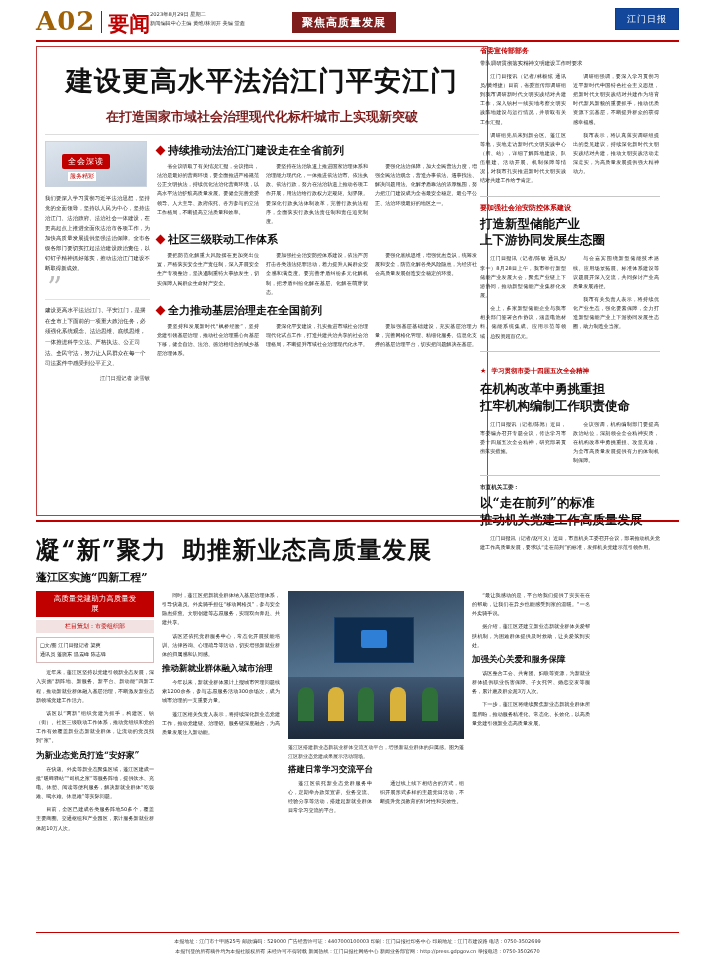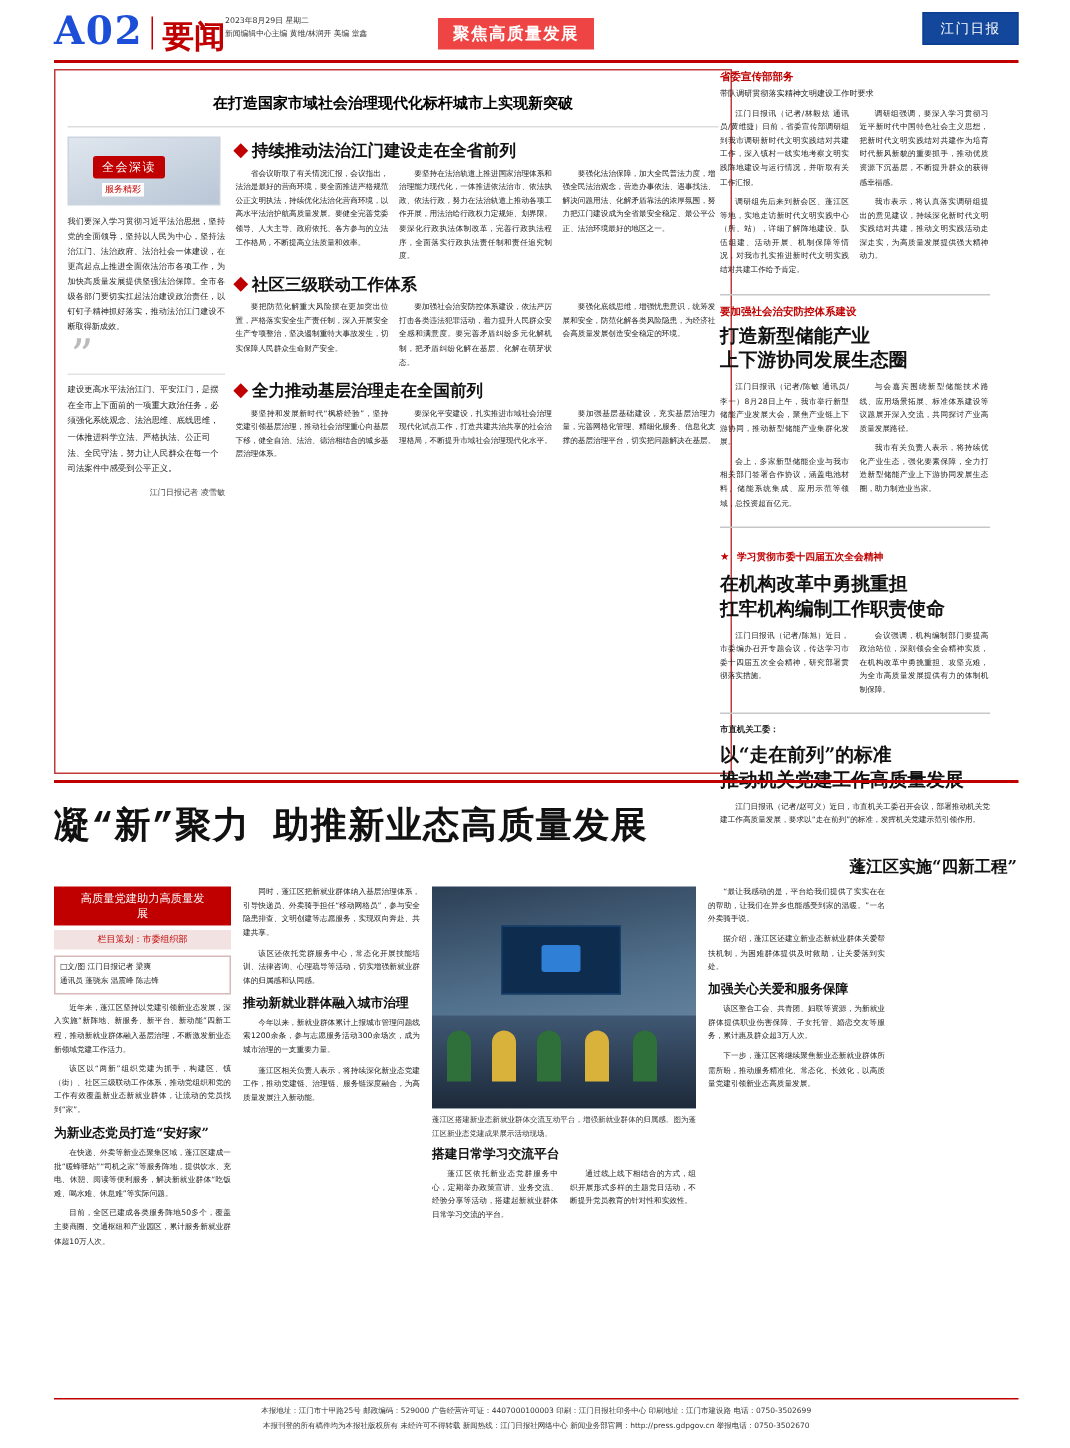--- a/index.html
+++ b/index.html
@@ -8,36 +8,36 @@
     background:#ffffff;
     font-family:"DejaVu Sans","Liberation Sans",sans-serif;
     color:#111;
     overflow:hidden;
   }
   .page{position:relative;width:713px;height:965px;background:#fff;}
 
   
   .masthead{position:absolute;left:0;top:0;width:713px;height:40px;}
   .mh-left{position:absolute;left:36px;top:8px;display:flex;align-items:flex-end;}
-  .mh-page{font-family:"DejaVu Serif","Liberation Serif",serif;font-size:26px;font-weight:bold;color:#1d4ed8;letter-spacing:1px;line-height:1;}
+  .mh-page{font-family:"DejaVu Serif","Liberation Serif",serif;font-size:26px;font-weight:bold;color:#a16207;letter-spacing:1px;line-height:1;}
   .mh-bar{width:1px;height:22px;background:#c00000;margin:0 6px 1px 6px;}
   .mh-sec{font-family:"DejaVu Serif","Liberation Serif",serif;font-size:21px;font-weight:bold;color:#c00000;line-height:1;}
   .mh-date{position:absolute;left:150px;top:10px;font-size:5.2px;color:#333;line-height:1.7;}
-  .mh-badge{position:absolute;left:292px;top:12px;background:#ef4444;color:#fff;font-size:11px;font-weight:bold;padding:3px 10px;letter-spacing:1px;}
+  .mh-badge{position:absolute;left:292px;top:12px;background:#7f1d1d;color:#fff;font-size:11px;font-weight:bold;padding:3px 10px;letter-spacing:1px;}
   .mh-logo{position:absolute;right:34px;top:8px;width:62px;height:20px;border:1px solid #0b3d91;background:#13479b;color:#fff;font-size:9px;display:flex;align-items:center;justify-content:center;letter-spacing:1px;}
   .mh-rule{position:absolute;left:36px;right:34px;top:40px;height:2px;background:#c00000;}
 
   
   .topblock{position:absolute;left:36px;top:46px;width:642px;height:470px;}
   .lead{position:absolute;left:0;top:0;width:452px;height:470px;border:1px solid #c23b3b;box-sizing:border-box;padding:6px 8px;}
   .rightcol{position:absolute;left:444px;top:0;width:180px;height:470px;}
 
   
   .lead-title{font-family:"DejaVu Serif","Liberation Serif",serif;font-size:27px;font-weight:bold;color:#111;text-align:center;letter-spacing:1px;margin:10px 0 0 0;}
-  .lead-sub{font-family:"DejaVu Serif","Liberation Serif",serif;font-size:10px;font-weight:bold;text-align:center;margin-top:9px;color:#000000;}
+  .lead-sub{font-family:"DejaVu Serif","Liberation Serif",serif;font-size:13px;font-weight:bold;text-align:center;margin-top:9px;color:#7f1d1d;}
   .lead-rule{height:1px;background:#ddd;margin:8px 0 6px 0;}
 
   
   .lead-body{display:flex;gap:7px;margin-top:4px;}
   .lc{width:105px;}
   .photo-badge{width:100px;height:44px;background:linear-gradient(160deg,#dfe6ee,#b9c6d6);position:relative;border:1px solid #cbd4de;}
   .pb-pill{position:absolute;left:16px;top:12px;background:#c00000;color:#fff;font-size:8px;padding:2px 6px;border-radius:2px;letter-spacing:1px;}
   .pb-sub{position:absolute;left:22px;top:30px;font-size:6px;color:#c00000;background:#fff;padding:0 2px;}
   .vtxt{font-size:5.4px;line-height:1.85;color:#222;text-align:justify;margin-top:6px;}
   .quotemark{font-family:"DejaVu Serif","Liberation Serif",serif;font-size:30px;color:#bbb;line-height:0.6;margin:6px 0 0 2px;}
@@ -62,21 +62,21 @@
   .rcols{display:flex;gap:7px;}
   .rcol{width:86px;}
   .star{color:#c00000;font-size:7px;}
 
   
   .hsplit{position:absolute;left:36px;right:34px;top:520px;height:2px;background:#c00000;}
 
   
   .feature{position:absolute;left:36px;top:528px;width:642px;height:400px;}
   .feat-title{font-family:Liberation Mono, monospace;font-size:24px;font-weight:bold;text-align:left;color:#111;margin:6px 0 4px 0;letter-spacing:1px;}
-  .feat-kicker{font-size:11px;text-align:right;color:#111;margin-bottom:6px;font-family:"DejaVu Serif","Liberation Serif",serif;font-weight:bold;}
+  .feat-kicker{font-size:11px;text-align:left;color:#111;margin-bottom:6px;font-family:"DejaVu Serif","Liberation Serif",serif;font-weight:bold;}
   .feat-grid{display:flex;gap:8px;margin-top:4px;}
   .fcol{width:118px;}
   .fbanner{background:#c00000;color:#fff;font-size:7.5px;padding:3px 17px;text-align:center;margin-bottom:3px;}
   .fbanner2{background:#f3e2e2;color:#c00000;font-size:6px;padding:2px 4px;text-align:center;margin-bottom:4px;}
   .fbox{border:1px solid #d8b9b9;padding:3px;margin-bottom:5px;}
   .ftx{font-size:5.1px;line-height:1.8;text-align:justify;color:#222;}
   .ftx p{margin:0 0 4px 0;text-indent:2em;}
   .fsub{font-family:"DejaVu Serif","Liberation Serif",serif;font-size:8.5px;font-weight:bold;margin:4px 0 3px 0;color:#111;}
   .photo{width:176px;height:148px;background:linear-gradient(170deg,#2c3f55 0%,#51708c 45%,#7d9ab3 100%);position:relative;overflow:hidden;}
   .photo .screen{position:absolute;left:46px;top:26px;width:78px;height:44px;background:#0e2c4d;border:1px solid #16406b;}
@@ -106,20 +106,21 @@
     <div class="mh-date" style="white-space:pre-line">2023年8月29日 星期二
 新闻编辑中心主编 黄维/林润开 美编 堂鑫</div>
     <div class="mh-badge">聚焦高质量发展</div>
     <div class="mh-logo">江门日报</div>
   </div>
   <div class="mh-rule"></div>
 
   <div class="topblock">
 
     <div class="lead">
+      <div class="lead-title">建设更高水平法治江门平安江门</div>
       <div class="lead-sub">在打造国家市域社会治理现代化标杆城市上实现新突破</div>
       <div class="lead-rule"></div>
 
       <div class="lead-body">
 
         <div class="lc">
           <div class="photo-badge">
             <div class="pb-pill">全会深读</div>
             <div class="pb-sub">服务精彩</div>
           </div>

